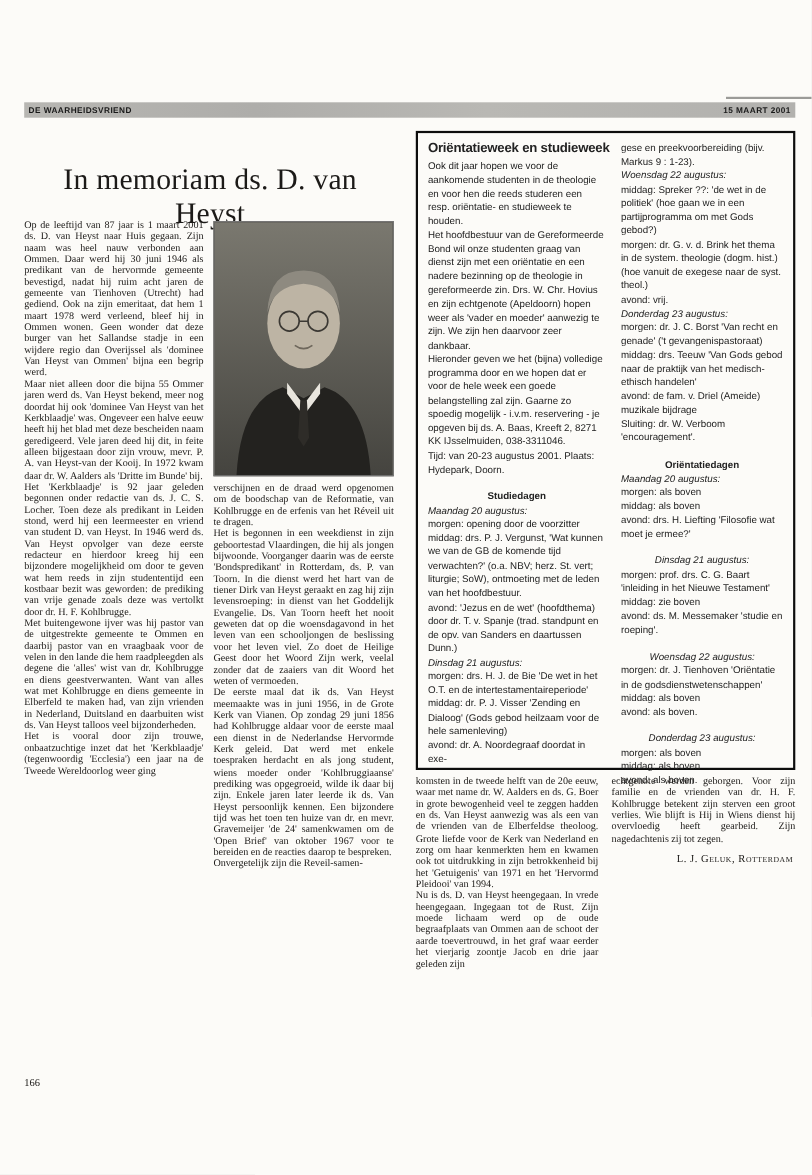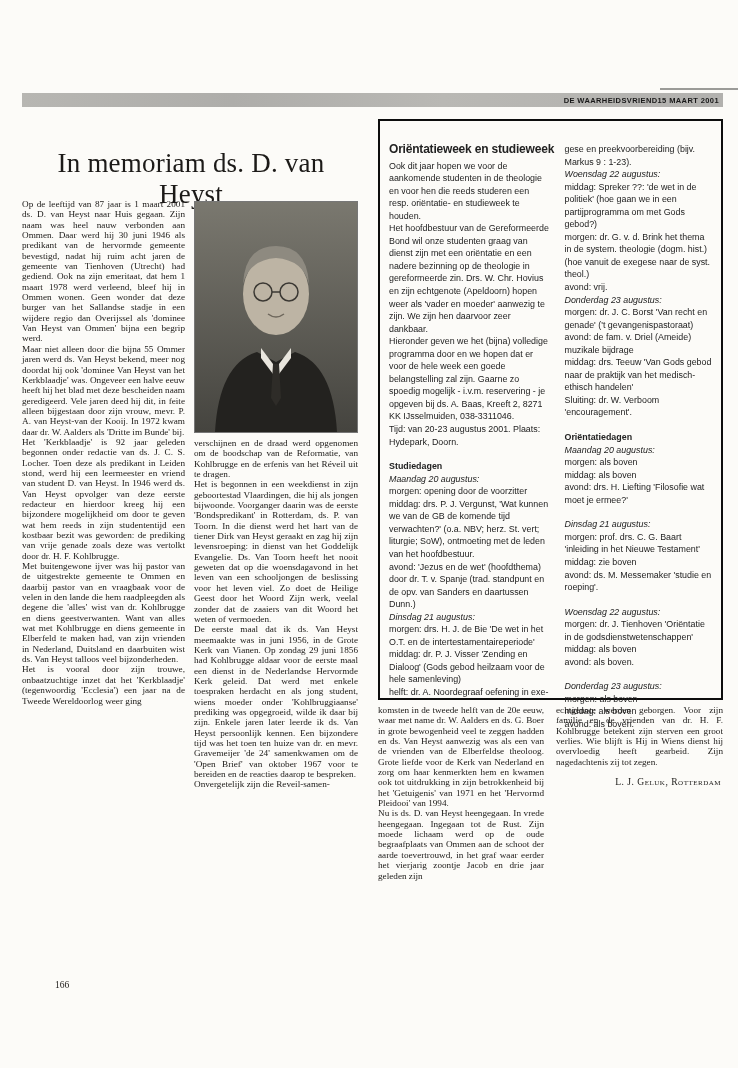--- a/index.html
+++ b/index.html
@@ -1,45 +1,45 @@
 <!DOCTYPE html>
 <html lang="nl"><head>
 <meta charset="utf-8">
 <style>
   html,body{margin:0;padding:0;background:#e8e6e2;}
   .page{position:relative;width:738px;height:1068px;background:#fcfbf8;overflow:hidden;
         font-family:"Liberation Serif",serif;color:#1c1a18;}
   .top-rule{position:absolute;left:660px;top:88px;width:78px;height:2px;background:#9b9b98;}
   .header-band{position:absolute;left:22px;top:93px;width:701px;height:14px;
        background:linear-gradient(90deg,#b7b6b2,#aeadaa 30%,#b9b8b4 60%,#b2b1ae);
-       display:flex;justify-content:flex-end;align-items:center;padding:0 4px;box-sizing:border-box;}
+       display:flex;justify-content:space-between;align-items:center;padding:0 4px;box-sizing:border-box;}
   .header-band span{font-family:"Liberation Sans",sans-serif;font-weight:bold;font-size:7.5px;
        letter-spacing:.4px;color:#191919;}
   .title{position:absolute;left:23px;top:148px;width:336px;margin:0;text-align:center;
        font-weight:normal;font-size:27px;letter-spacing:.2px;}
   .col{position:absolute;font-size:9.2px;line-height:10.35px;text-align:justify;hyphens:auto;}
   .col p.para{margin:0;}
   .col1{left:22px;top:199px;width:163px;}
   .photo{position:absolute;left:194px;top:201px;width:164px;height:232px;border:1px solid #777;
        box-sizing:border-box;overflow:hidden;background:#58564f;}
   .col2{left:194px;top:438px;width:164px;}
   .col3{left:378px;top:705px;width:166px;}
   .col4{left:556px;top:705px;width:167px;}
   .signature{margin-top:10px;text-align:right;font-variant:small-caps;font-size:9.6px;
        letter-spacing:.5px;padding-right:2px;}
   .box{position:absolute;left:378px;top:119px;width:345px;height:581px;border:2px solid #0d0d0d;
-       box-sizing:border-box;padding:22px 9px 6px 9px;display:flex;gap:14px;
+       box-sizing:border-box;padding:7px 9px 6px 9px;display:flex;gap:14px;
        font-family:"Liberation Sans",sans-serif;background:#fcfbf8;}
   .box-col{width:50%;font-size:8.9px;line-height:12.55px;color:#222;}
   .box-title{margin:0 0 4px 0;font-size:12px;font-weight:bold;letter-spacing:-.2px;white-space:nowrap;}
   .box-col p.blk{margin:0;}
   .box-col p.s-heading{font-weight:bold;}
   .box-col p.s-day{font-style:italic;}
-  .box-col p.gap{margin-top:12px;}
-  .pagenum{position:absolute;left:22px;top:980px;font-size:9.5px;margin-left:33px;}
+  .box-col p.gap{margin-top:12px;text-align:center;}
+  .pagenum{position:absolute;left:22px;top:980px;font-size:9.5px;}
 </style>
 </head>
 <body>
 
 <div class="page">
 
   <div class="top-rule"></div>
 
   <div class="header-band">
     <span>DE WAARHEIDSVRIEND</span>
@@ -93,33 +93,33 @@
           <p class="blk s-normal">Hieronder geven we het (bijna) volledige programma door en we hopen dat er voor de hele week een goede belangstelling zal zijn. Gaarne zo spoedig mogelijk - i.v.m. reservering - je opgeven bij ds. A. Baas, Kreeft 2, 8271 KK IJsselmuiden, 038-3311046.</p>
           <p class="blk s-normal">Tijd: van 20-23 augustus 2001. Plaats: Hydepark, Doorn.</p>
           <p class="blk s-heading gap">Studiedagen</p>
           <p class="blk s-day">Maandag 20 augustus:</p>
           <p class="blk s-normal">morgen: opening door de voorzitter</p>
           <p class="blk s-normal">middag: drs. P. J. Vergunst, 'Wat kunnen we van de GB de komende tijd verwachten?' (o.a. NBV; herz. St. vert; liturgie; SoW), ontmoeting met de leden van het hoofdbestuur.</p>
           <p class="blk s-normal">avond: 'Jezus en de wet' (hoofdthema) door dr. T. v. Spanje (trad. standpunt en de opv. van Sanders en daartussen Dunn.)</p>
           <p class="blk s-day">Dinsdag 21 augustus:</p>
           <p class="blk s-normal">morgen: drs. H. J. de Bie 'De wet in het O.T. en de intertestamentaireperiode'</p>
           <p class="blk s-normal">middag: dr. P. J. Visser 'Zending en Dialoog' (Gods gebod heilzaam voor de hele samenleving)</p>
-          <p class="blk s-normal">helft: dr. A. Noordegraaf oefening in exe-</p>
+          <p class="blk s-normal">avond: dr. A. Noordegraaf doordat in exe-</p>
         </div>
     </div>
     <div class="box-col">
         <p class="blk s-normal">gese en preekvoorbereiding (bijv. Markus 9 : 1-23).</p>
         <p class="blk s-day">Woensdag 22 augustus:</p>
         <p class="blk s-normal">middag: Spreker ??: 'de wet in de politiek' (hoe gaan we in een partijprogramma om met Gods gebod?)</p>
         <p class="blk s-normal">morgen: dr. G. v. d. Brink het thema in de system. theologie (dogm. hist.) (hoe vanuit de exegese naar de syst. theol.)</p>
         <p class="blk s-normal">avond: vrij.</p>
         <p class="blk s-day">Donderdag 23 augustus:</p>
         <p class="blk s-normal">morgen: dr. J. C. Borst 'Van recht en genade' ('t gevangenispastoraat)</p>
+        <p class="blk s-normal">middag: drs. Teeuw 'Van Gods gebod naar de praktijk van het medisch-ethisch handelen'</p>
         <p class="blk s-normal">avond: de fam. v. Driel (Ameide) muzikale bijdrage</p>
-        <p class="blk s-normal">middag: drs. Teeuw 'Van Gods gebod naar de praktijk van het medisch-ethisch handelen'</p>
         <p class="blk s-normal">Sluiting: dr. W. Verboom 'encouragement'.</p>
         <p class="blk s-heading gap">Oriëntatiedagen</p>
         <p class="blk s-day">Maandag 20 augustus:</p>
         <p class="blk s-normal">morgen: als boven</p>
         <p class="blk s-normal">middag: als boven</p>
         <p class="blk s-normal">avond: drs. H. Liefting 'Filosofie wat moet je ermee?'</p>
         <p class="blk s-day gap">Dinsdag 21 augustus:</p>
         <p class="blk s-normal">morgen: prof. drs. C. G. Baart 'inleiding in het Nieuwe Testament'</p>
         <p class="blk s-normal">middag: zie boven</p>
         <p class="blk s-normal">avond: ds. M. Messemaker 'studie en roeping'.</p>

